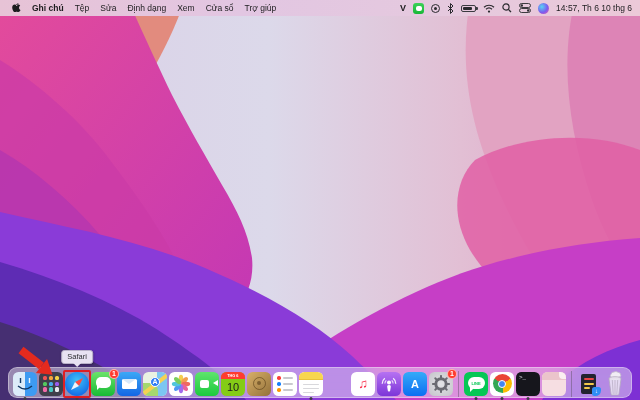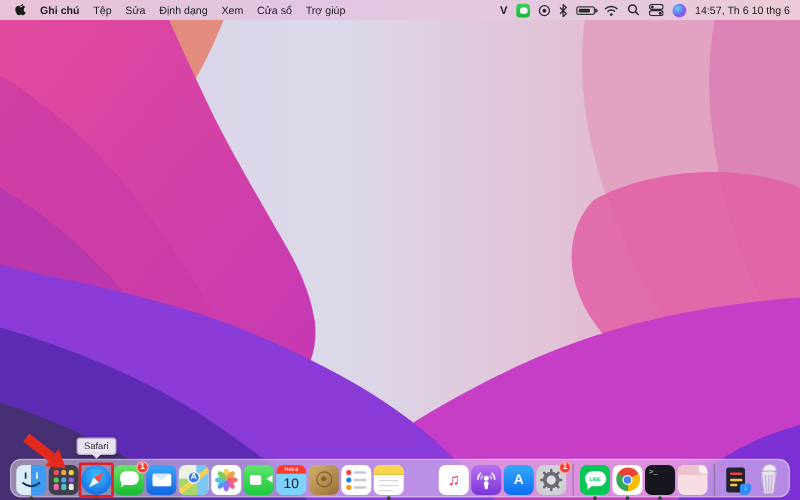--- a/index.html
+++ b/index.html
@@ -66,21 +66,21 @@
   .i-maps { background:#eaf2e2; }
   .maps-water { position:absolute; right:0; top:0; width:10px; height:24px; background:#7cc6f2; }
   .maps-green { position:absolute; left:0; bottom:0; width:15px; height:13px; background:#a5d86e; border-radius:0 8px 0 0; }
   .maps-road { position:absolute; left:-4px; top:10px; width:34px; height:4px; background:#f6d252; transform:rotate(-38deg); }
   .maps-pin { position:absolute; left:7px; top:5px; width:10px; height:10px; background:#2f7cf6; border-radius:50%;
               color:#fff; font-size:7px; font-weight:bold; display:flex; align-items:center; justify-content:center; border:1px solid #fff; }
   .i-photos { background:#fff; }
   .i-facetime { background:linear-gradient(#5fe46c,#1cc93f); }
   .ft-cam { position:absolute; left:4.5px; top:8px; width:9.5px; height:8px; background:#fff; border-radius:2px; }
   .ft-lens { position:absolute; left:14.5px; top:8.5px; border:3.5px solid transparent; border-right:5px solid #fff; }
-  .i-calendar { background:#7dd3fc; }
+  .i-calendar { background:#84cc16; }
   .cal-top { position:absolute; top:0; left:0; right:0; height:7px; background:#ff3b30;
              display:flex; align-items:center; justify-content:center; }
   .cal-top span { font-size:8px; font-weight:bold; color:#fff; transform:scale(0.48); white-space:nowrap; }
   .cal-day { position:absolute; top:7px; left:0; right:0; bottom:0; display:flex; align-items:center;
              justify-content:center; font-size:11px; color:#1c1c1e; }
   .i-contacts { background:linear-gradient(135deg,#d8b069,#93713a); }
   .ct-ring { position:absolute; left:5.5px; top:5.5px; width:13px; height:13px; border:1.6px solid rgba(80,55,20,.55); border-radius:50%; }
   .ct-head { position:absolute; left:10px; top:9px; width:4px; height:4px; background:rgba(80,55,20,.55); border-radius:50%; }
   .i-reminders { background:#fff; padding:4px 4px; display:flex; flex-direction:column; justify-content:space-between; }
   .rem-row { display:flex; align-items:center; gap:2px; height:4px; }

